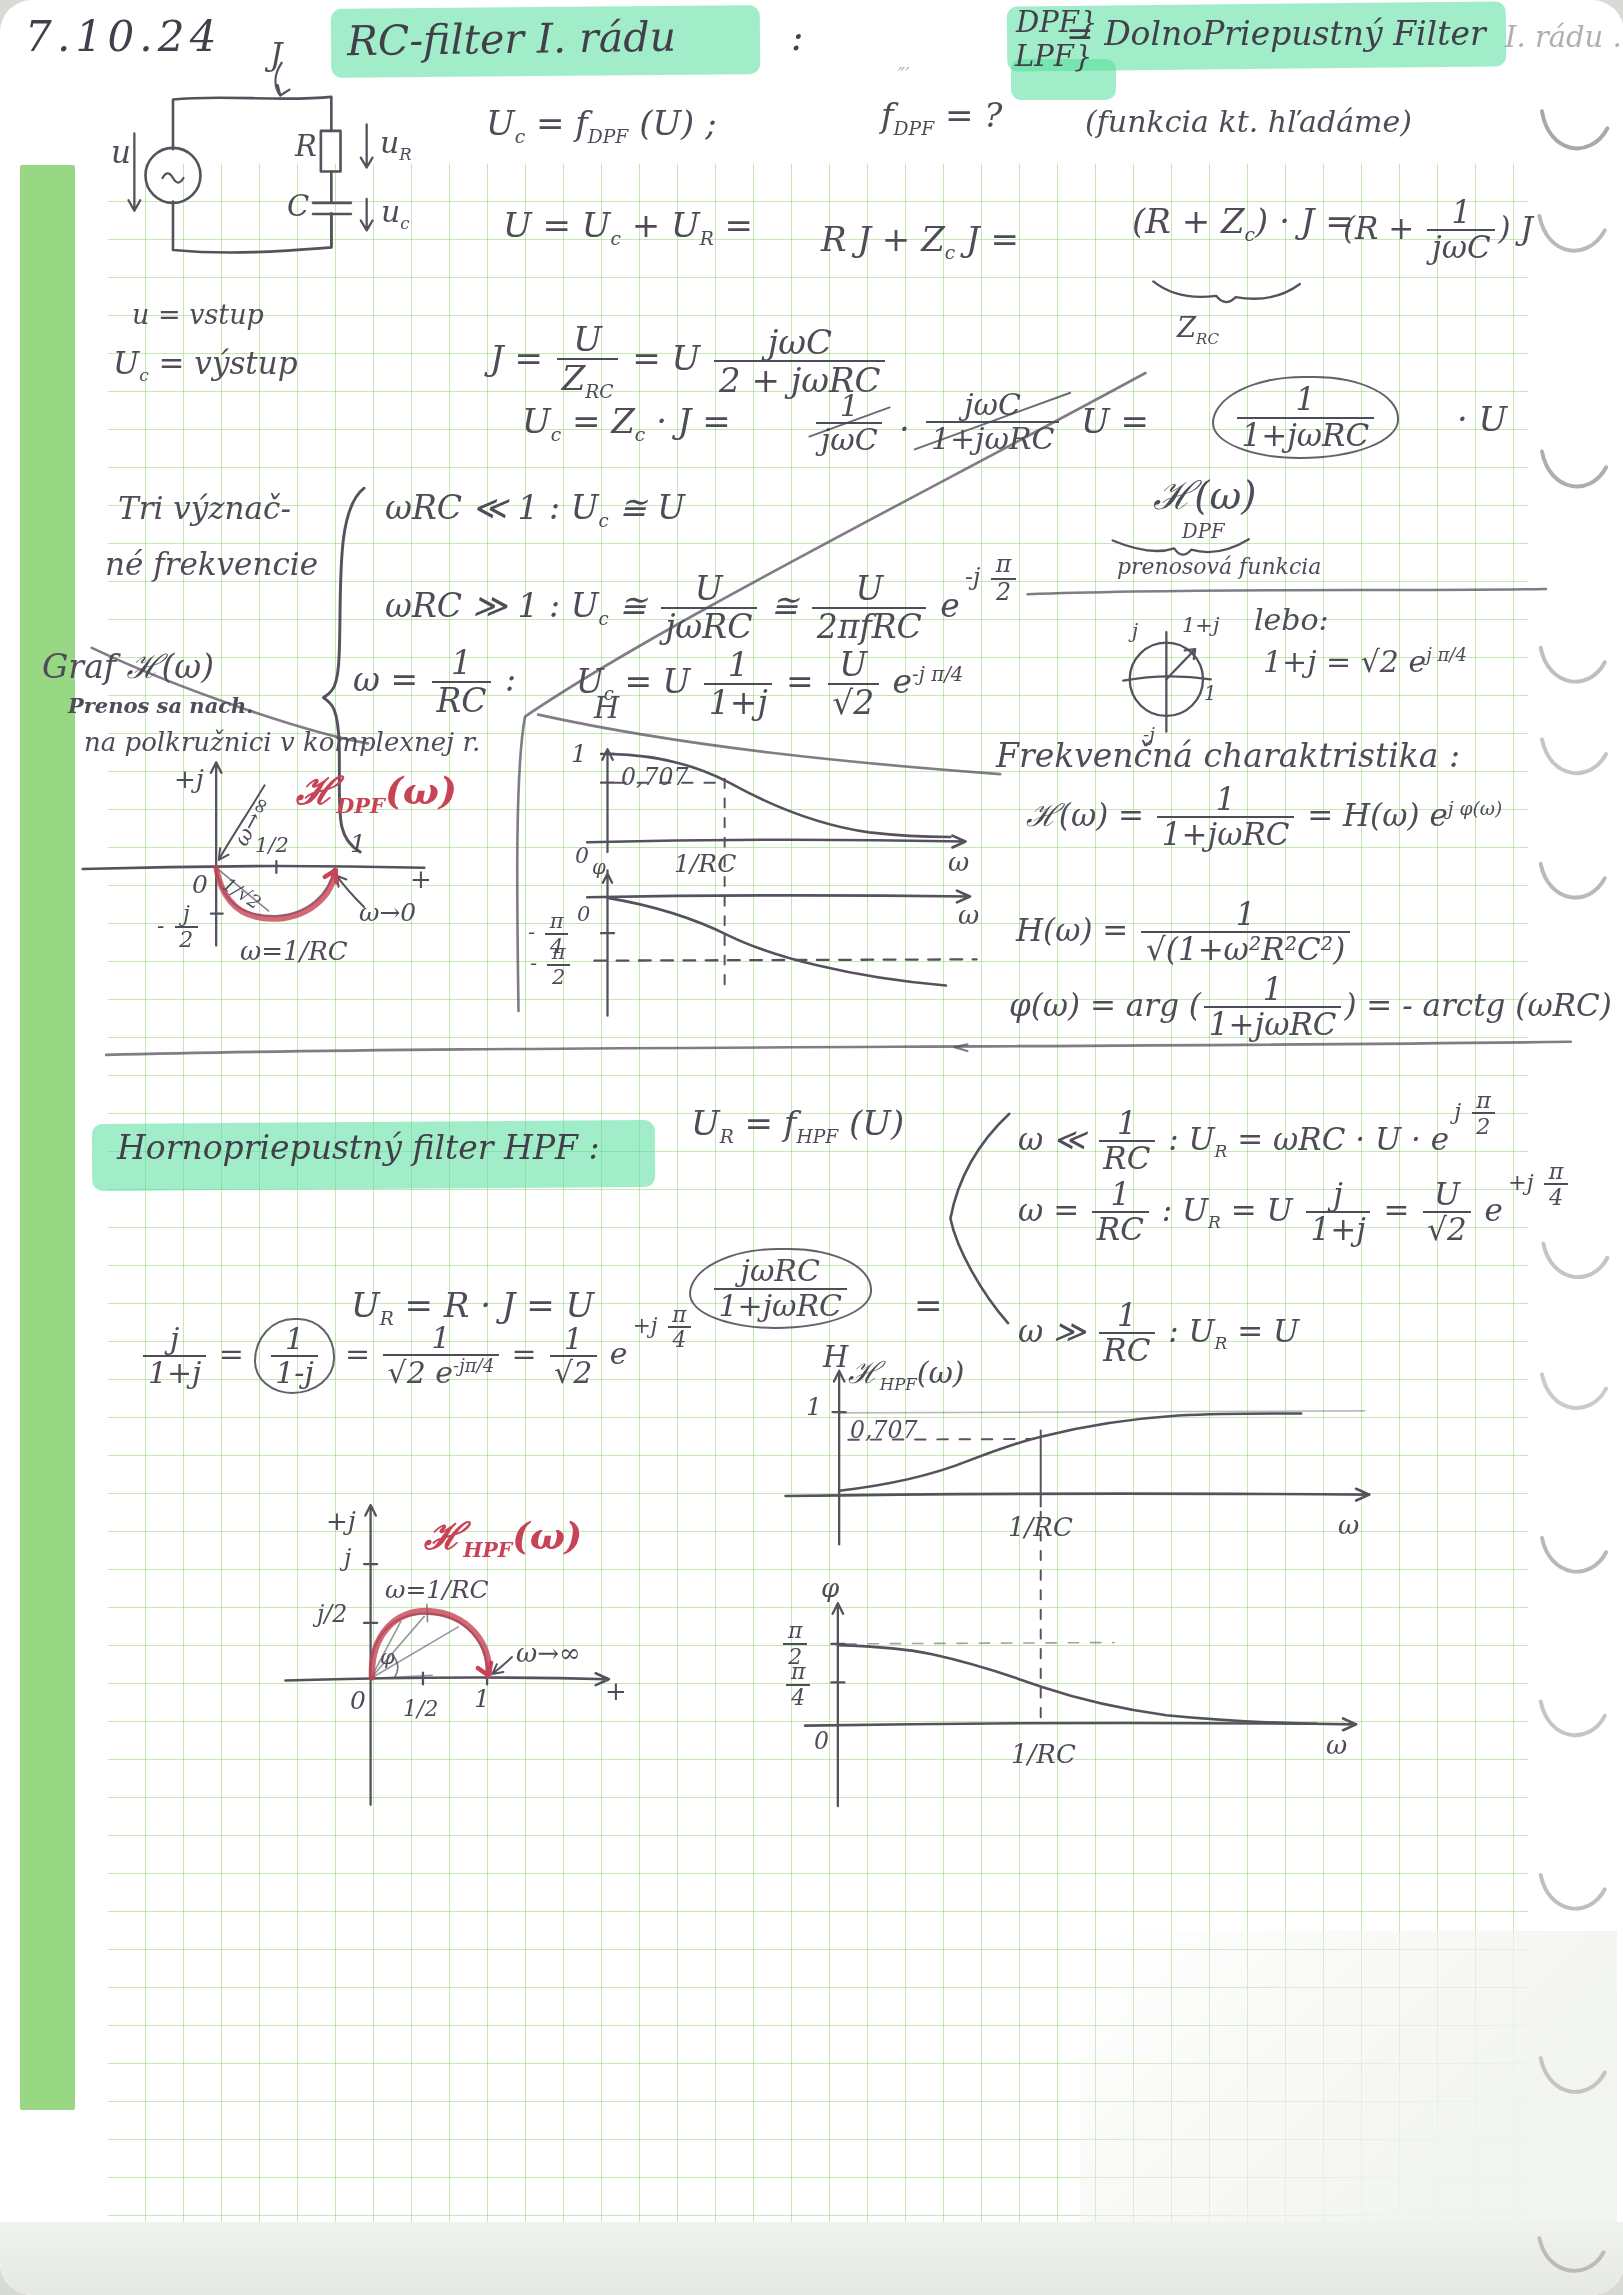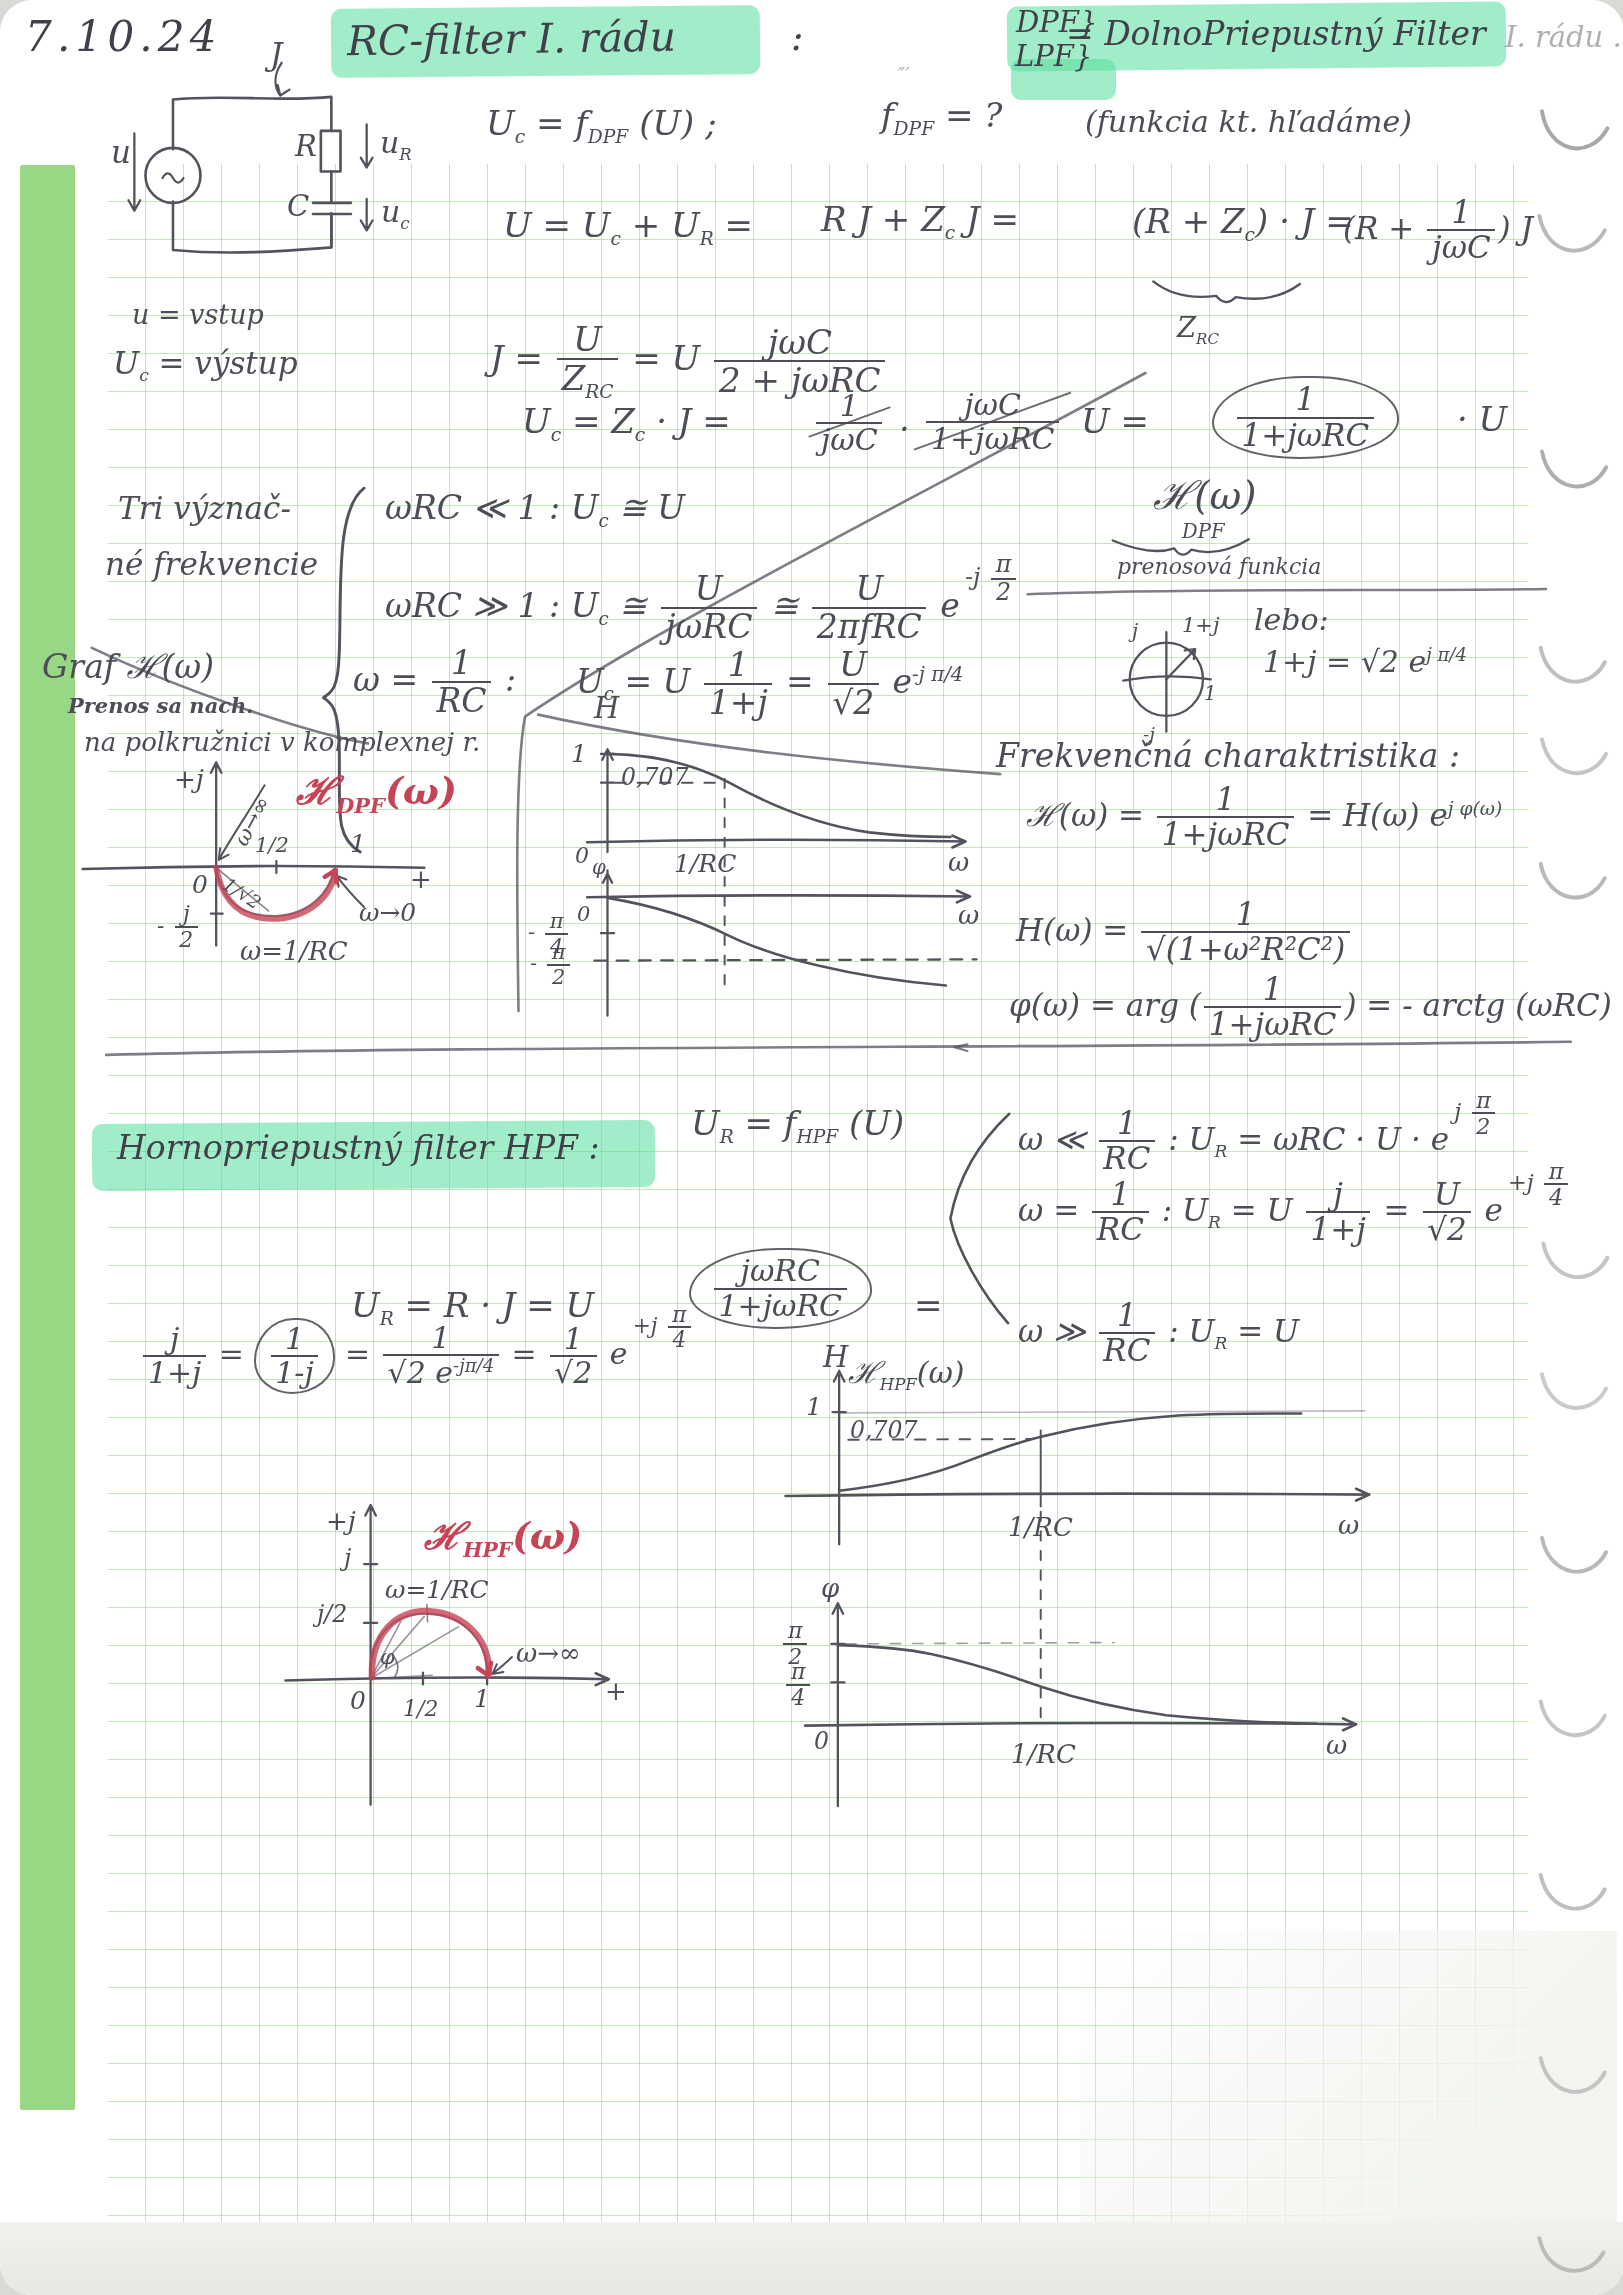--- a/index.html
+++ b/index.html
@@ -190,21 +190,21 @@
   <div class="t" style="left:287px;top:191px;font-size:29px;">C</div>
   <div class="t" style="left:380px;top:126px;font-size:30px;">u<sub>R</sub></div>
   <div class="t" style="left:381px;top:195px;font-size:30px;text-align:center;">u<sub>c</sub></div>
   <div class="t" style="left:132px;top:300px;font-size:27px;">u = vstup</div>
   <div class="t" style="left:113px;top:346px;font-size:31px;">U<sub>c</sub> = výstup</div>
 
   <div class="t" style="left:486px;top:105px;font-size:34px;">U<sub>c</sub> = f<sub>DPF</sub> (U) ;</div>
   <div class="t" style="left:881px;top:97px;font-size:34px;">f<sub>DPF</sub> = ?</div>
   <div class="t" style="left:1085px;top:105px;font-size:30px;">(funkcia kt. hľadáme)</div>
   <div class="t" style="left:503px;top:207px;font-size:34px;">U = U<sub>c</sub> + U<sub>R</sub> =</div>
-  <div class="t" style="left:821px;top:201px;font-size:34px;">R J + Z<sub>c</sub> J =</div>
+  <div class="t" style="left:821px;top:221px;font-size:34px;">R J + Z<sub>c</sub> J =</div>
   <div class="t" style="left:1132px;top:203px;font-size:34px;">(R + Z<sub>c</sub>) · J =</div>
   <div class="t" style="left:1343px;top:196px;font-size:31px;">(R + <span class="frac"><span class="fn">1</span><span class="fd">jωC</span></span>) J</div>
   <div class="t" style="left:1177px;top:312px;font-size:27.5px;">Z<sub>RC</sub></div>
   <div class="t" style="left:490px;top:321px;font-size:34px;">J = <span class="frac"><span class="fn">U</span><span class="fd">Z<sub>RC</sub></span></span> = U <span class="frac"><span class="fn">jωC</span><span class="fd">2 + jωRC</span></span></div>
   <div class="t" style="left:522px;top:403px;font-size:34px;">U<sub>c</sub> = Z<sub>c</sub> · J =</div>
   <div class="t" style="left:813px;top:390px;font-size:30px;"><span class="struck"><span class="frac"><span class="fn">1</span><span class="fd">jωC</span></span></span></div>
   <div class="t" style="left:899px;top:411px;font-size:34px;">·</div>
   <div class="t" style="left:923px;top:389px;font-size:30px;"><span class="struck"><span class="frac"><span class="fn">jωC</span><span class="fd">1+jωRC</span></span></span></div>
   <div class="t" style="left:1081px;top:403px;font-size:34px;">U =</div>
   <div class="t" style="left:1212px;top:376px;font-size:31px;"><span class="circled"><span class="frac"><span class="fn">1</span><span class="fd">1+jωRC</span></span></span></div>

